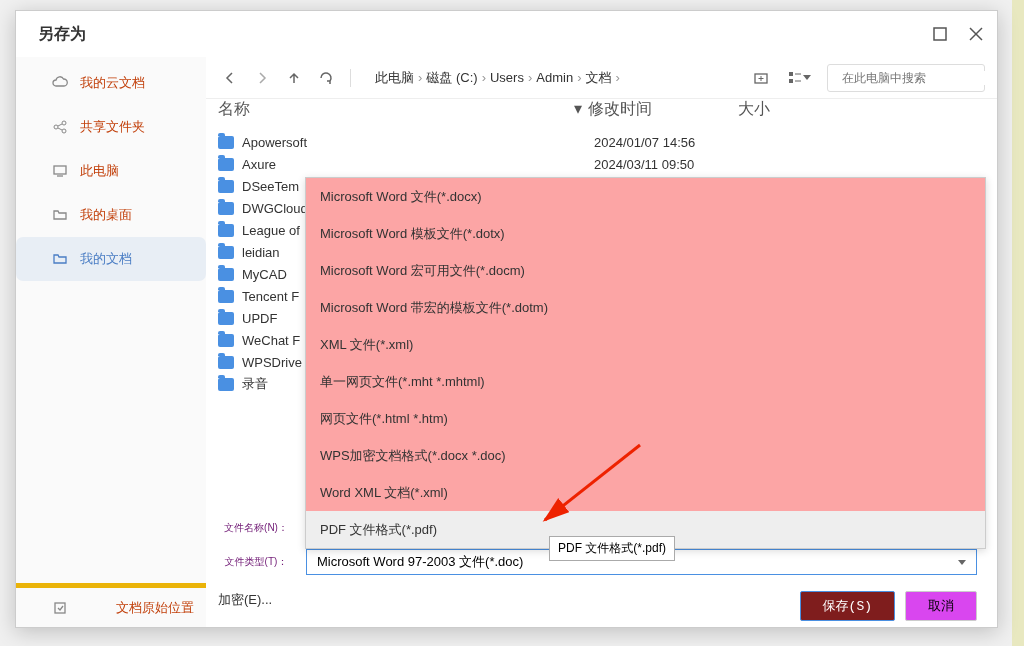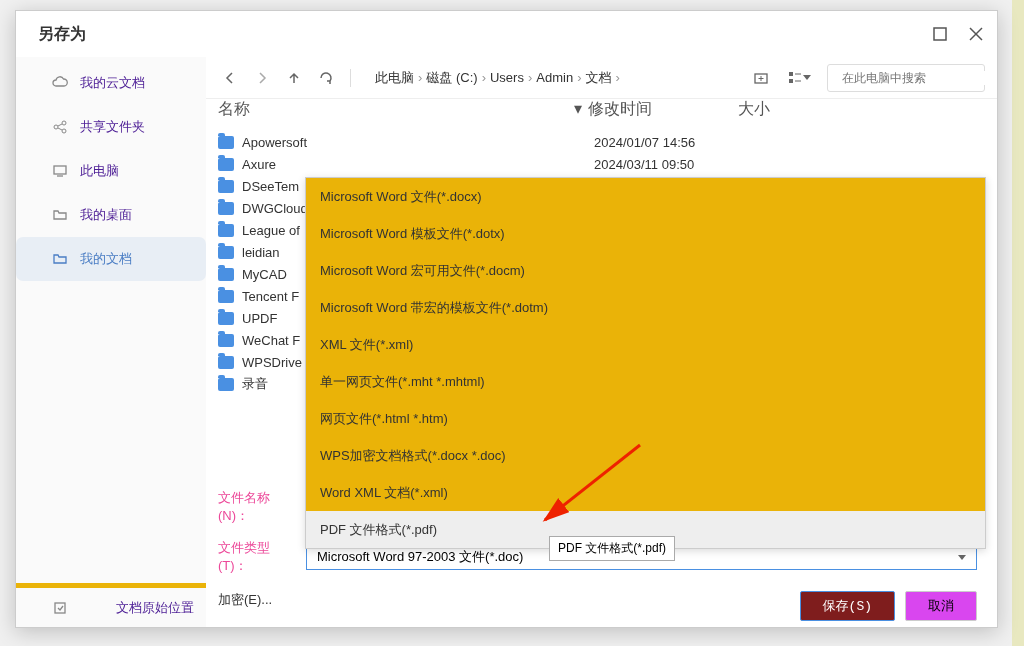--- a/index.html
+++ b/index.html
@@ -5,21 +5,21 @@
     * { margin: 0; padding: 0; box-sizing: border-box; font-family: "Microsoft YaHei", sans-serif; }
     body { background: #f0f0f0; width: 1024px; height: 646px; position: relative; overflow: hidden; }
     .dialog { position: absolute; left: 15px; top: 10px; width: 983px; height: 618px; background: #fff; border: 1px solid #ccc; box-shadow: 0 4px 20px rgba(0,0,0,0.2); display: flex; flex-direction: column; }
     .titlebar { height: 46px; display: flex; align-items: center; padding: 0 12px; }
     .titlebar-title { font-size: 16px; font-weight: bold; color: #333; flex: 1; padding-left: 10px; }
     .titlebar-btns { display: flex; gap: 18px; }
     .titlebar-btn { width: 18px; height: 18px; display: flex; align-items: center; justify-content: center; cursor: pointer; color: #555; }
     .body { flex: 1; display: flex; }
     .sidebar { width: 190px; background: #fafafa; padding-top: 4px; display: flex; flex-direction: column; }
     .sidebar-spacer { flex: 1; }
-    .sidebar-item { height: 44px; display: flex; align-items: center; padding-left: 36px; font-size: 13px; color: #4c1d95; cursor: pointer; gap: 12px; }
+    .sidebar-item { height: 44px; display: flex; align-items: center; padding-left: 36px; font-size: 13px; color: #c2410c; cursor: pointer; gap: 12px; }
     .sidebar-item.active { background: #e8eef5; color: #4a7dc4; border-radius: 7px; }
     .sidebar-item .icon { width: 16px; height: 16px; display: flex; align-items: center; justify-content: center; }
     .main { flex: 1; display: flex; flex-direction: column; position: relative; }
     .toolbar { height: 42px; display: flex; align-items: center; padding: 0 12px; gap: 8px; border-bottom: 1px solid #eee; }
     .nav-btn { width: 24px; height: 24px; display: flex; align-items: center; justify-content: center; color: #666; cursor: pointer; }
     .breadcrumb { flex: 1; display: flex; align-items: center; gap: 4px; font-size: 13px; color: #333; margin-left: 12px; }
     .crumb { cursor: pointer; }
     .crumb-sep { color: #999; }
     .tool-icons { display: flex; gap: 14px; }
     .search { width: 158px; height: 28px; border: 1px solid #ddd; border-radius: 3px; display: flex; align-items: center; padding: 0 8px; gap: 6px; margin-left: 8px; }
@@ -28,28 +28,28 @@
     .col-name { width: 356px; }
     .col-sort { width: 14px; }
     .col-date { width: 150px; }
     .col-size { flex: 1; }
     .filelist { flex: 1; overflow: hidden; position: relative; }
     .file-row { height: 22px; display: flex; align-items: center; padding-left: 12px; font-size: 13px; color: #333; }
     .folder-icon { width: 16px; height: 13px; background: #4a90e2; border-radius: 2px; margin-right: 8px; position: relative; }
     .folder-icon::before { content: ""; position: absolute; top: -3px; left: 0; width: 7px; height: 3px; background: #4a90e2; border-radius: 2px 2px 0 0; }
     .file-name { width: 352px; }
     .file-date { width: 150px; }
-    .dropdown { position: absolute; left: 305px; top: 177px; width: 681px; background: #eab308; border: 1px solid #ccc; box-shadow: 0 2px 8px rgba(0,0,0,0.15); z-index: 10; }
+    .dropdown { position: absolute; left: 305px; top: 177px; width: 681px; background: #fca5a5; border: 1px solid #ccc; box-shadow: 0 2px 8px rgba(0,0,0,0.15); z-index: 10; }
     .dropdown-item { height: 37px; display: flex; align-items: center; padding-left: 14px; font-size: 13px; color: #333; cursor: pointer; }
     .dropdown-item.hover { background: #eee; }
     .tooltip { position: absolute; left: 549px; top: 536px; background: #fff; border: 1px solid #aaa; padding: 3px 8px; font-size: 12px; z-index: 20; }
     .arrow { position: absolute; left: 530px; top: 435px; z-index: 15; pointer-events: none; }
     .bottom { padding: 6px 20px 6px 12px; display: flex; flex-direction: column; gap: 14px; position: relative; }
     .form-row { display: flex; align-items: center; gap: 12px; }
-    .form-label { width: 76px; font-size: 13px; color: #ec4899; text-align: left; }
+    .form-label { width: 76px; font-size: 10px; color: #701a75; text-align: center; }
     .form-select { flex: 1; height: 26px; border: 1px solid #4a90e2; display: flex; align-items: center; padding: 0 10px; font-size: 13px; background: #fff; justify-content: space-between; }
     .form-input-wrap { flex: 1; }
     .bottom-row { display: flex; align-items: flex-start; justify-content: space-between; margin-top: 2px; }
     .encrypt { font-size: 13px; color: #333; cursor: pointer; }
     .btns { display: flex; gap: 10px; }
     .btn { height: 30px; padding: 0 22px; border: 1px solid #ccc; background: #d946ef; font-size: 13px; cursor: pointer; border-radius: 2px; }
     .btn.primary { background: #7f1d1d; border-color: #4a90e2; color: #fff; font-family: Liberation Mono, monospace; }
     .chevron-down { width: 0; height: 0; border-left: 4px solid transparent; border-right: 4px solid transparent; border-top: 5px solid #666; }
     .bg-right { position: absolute; right: 0; top: 0; width: 12px; height: 646px; background: linear-gradient(#e8e8c0,#e8e8c0); }
   </style>

